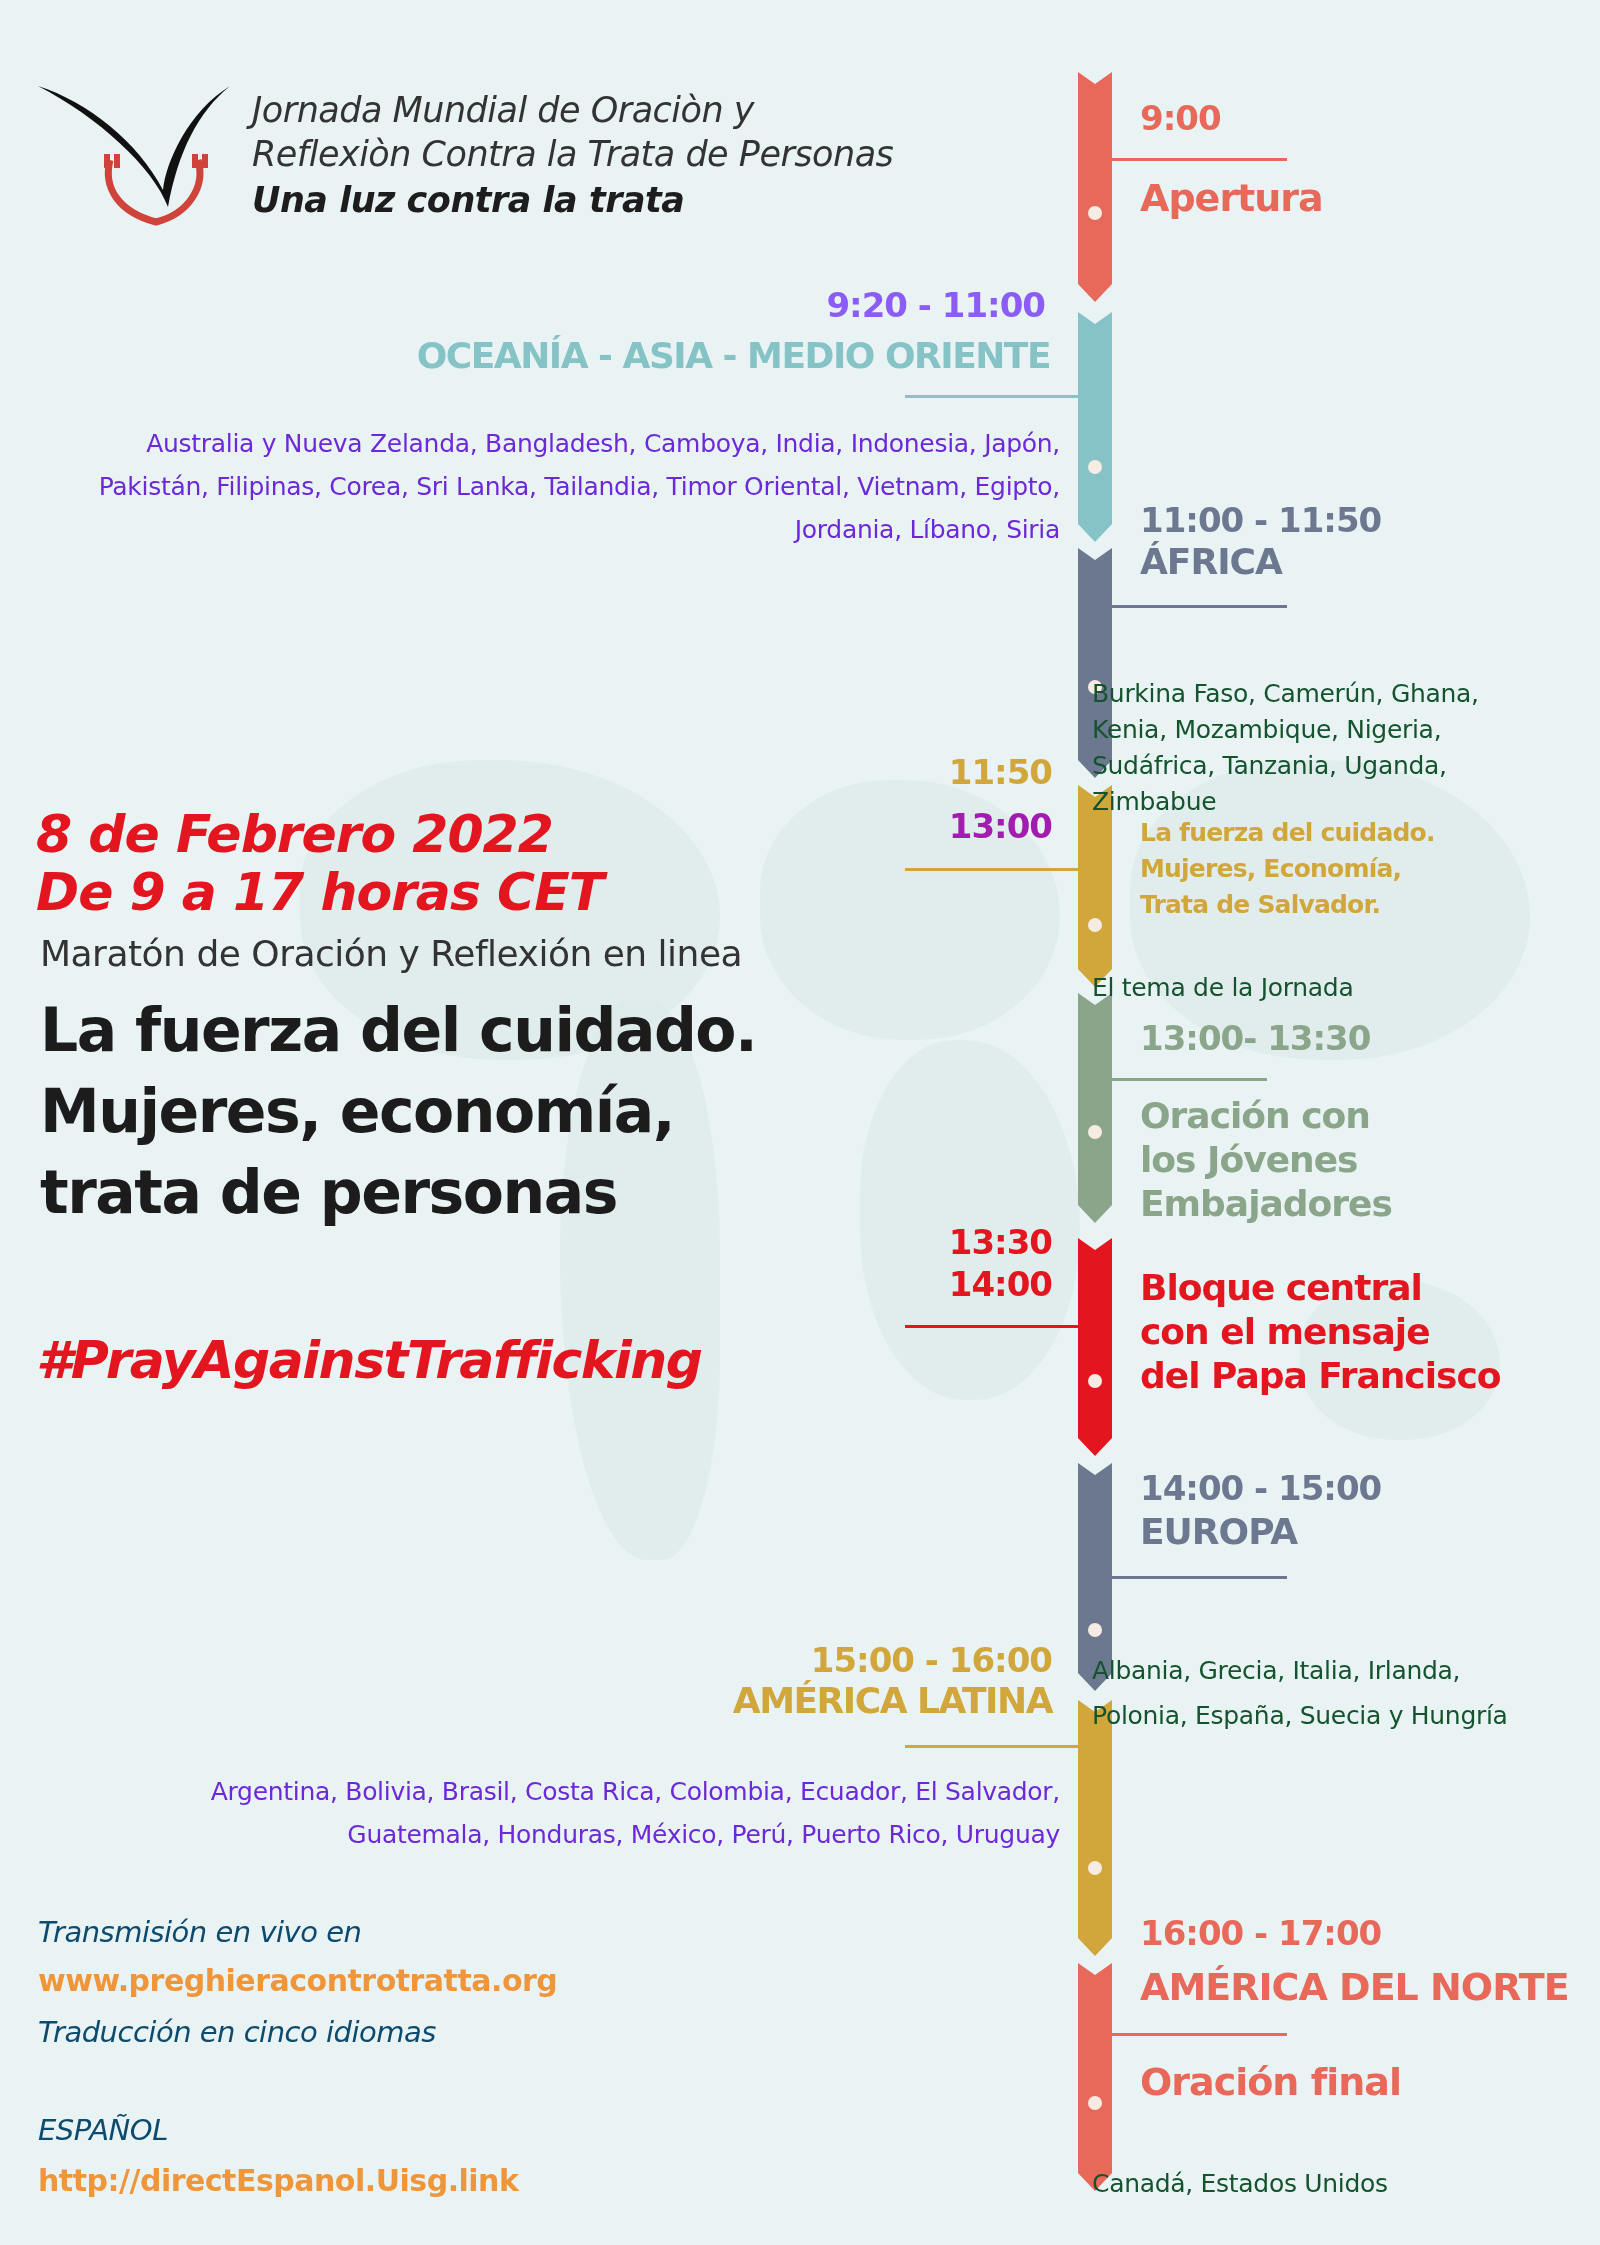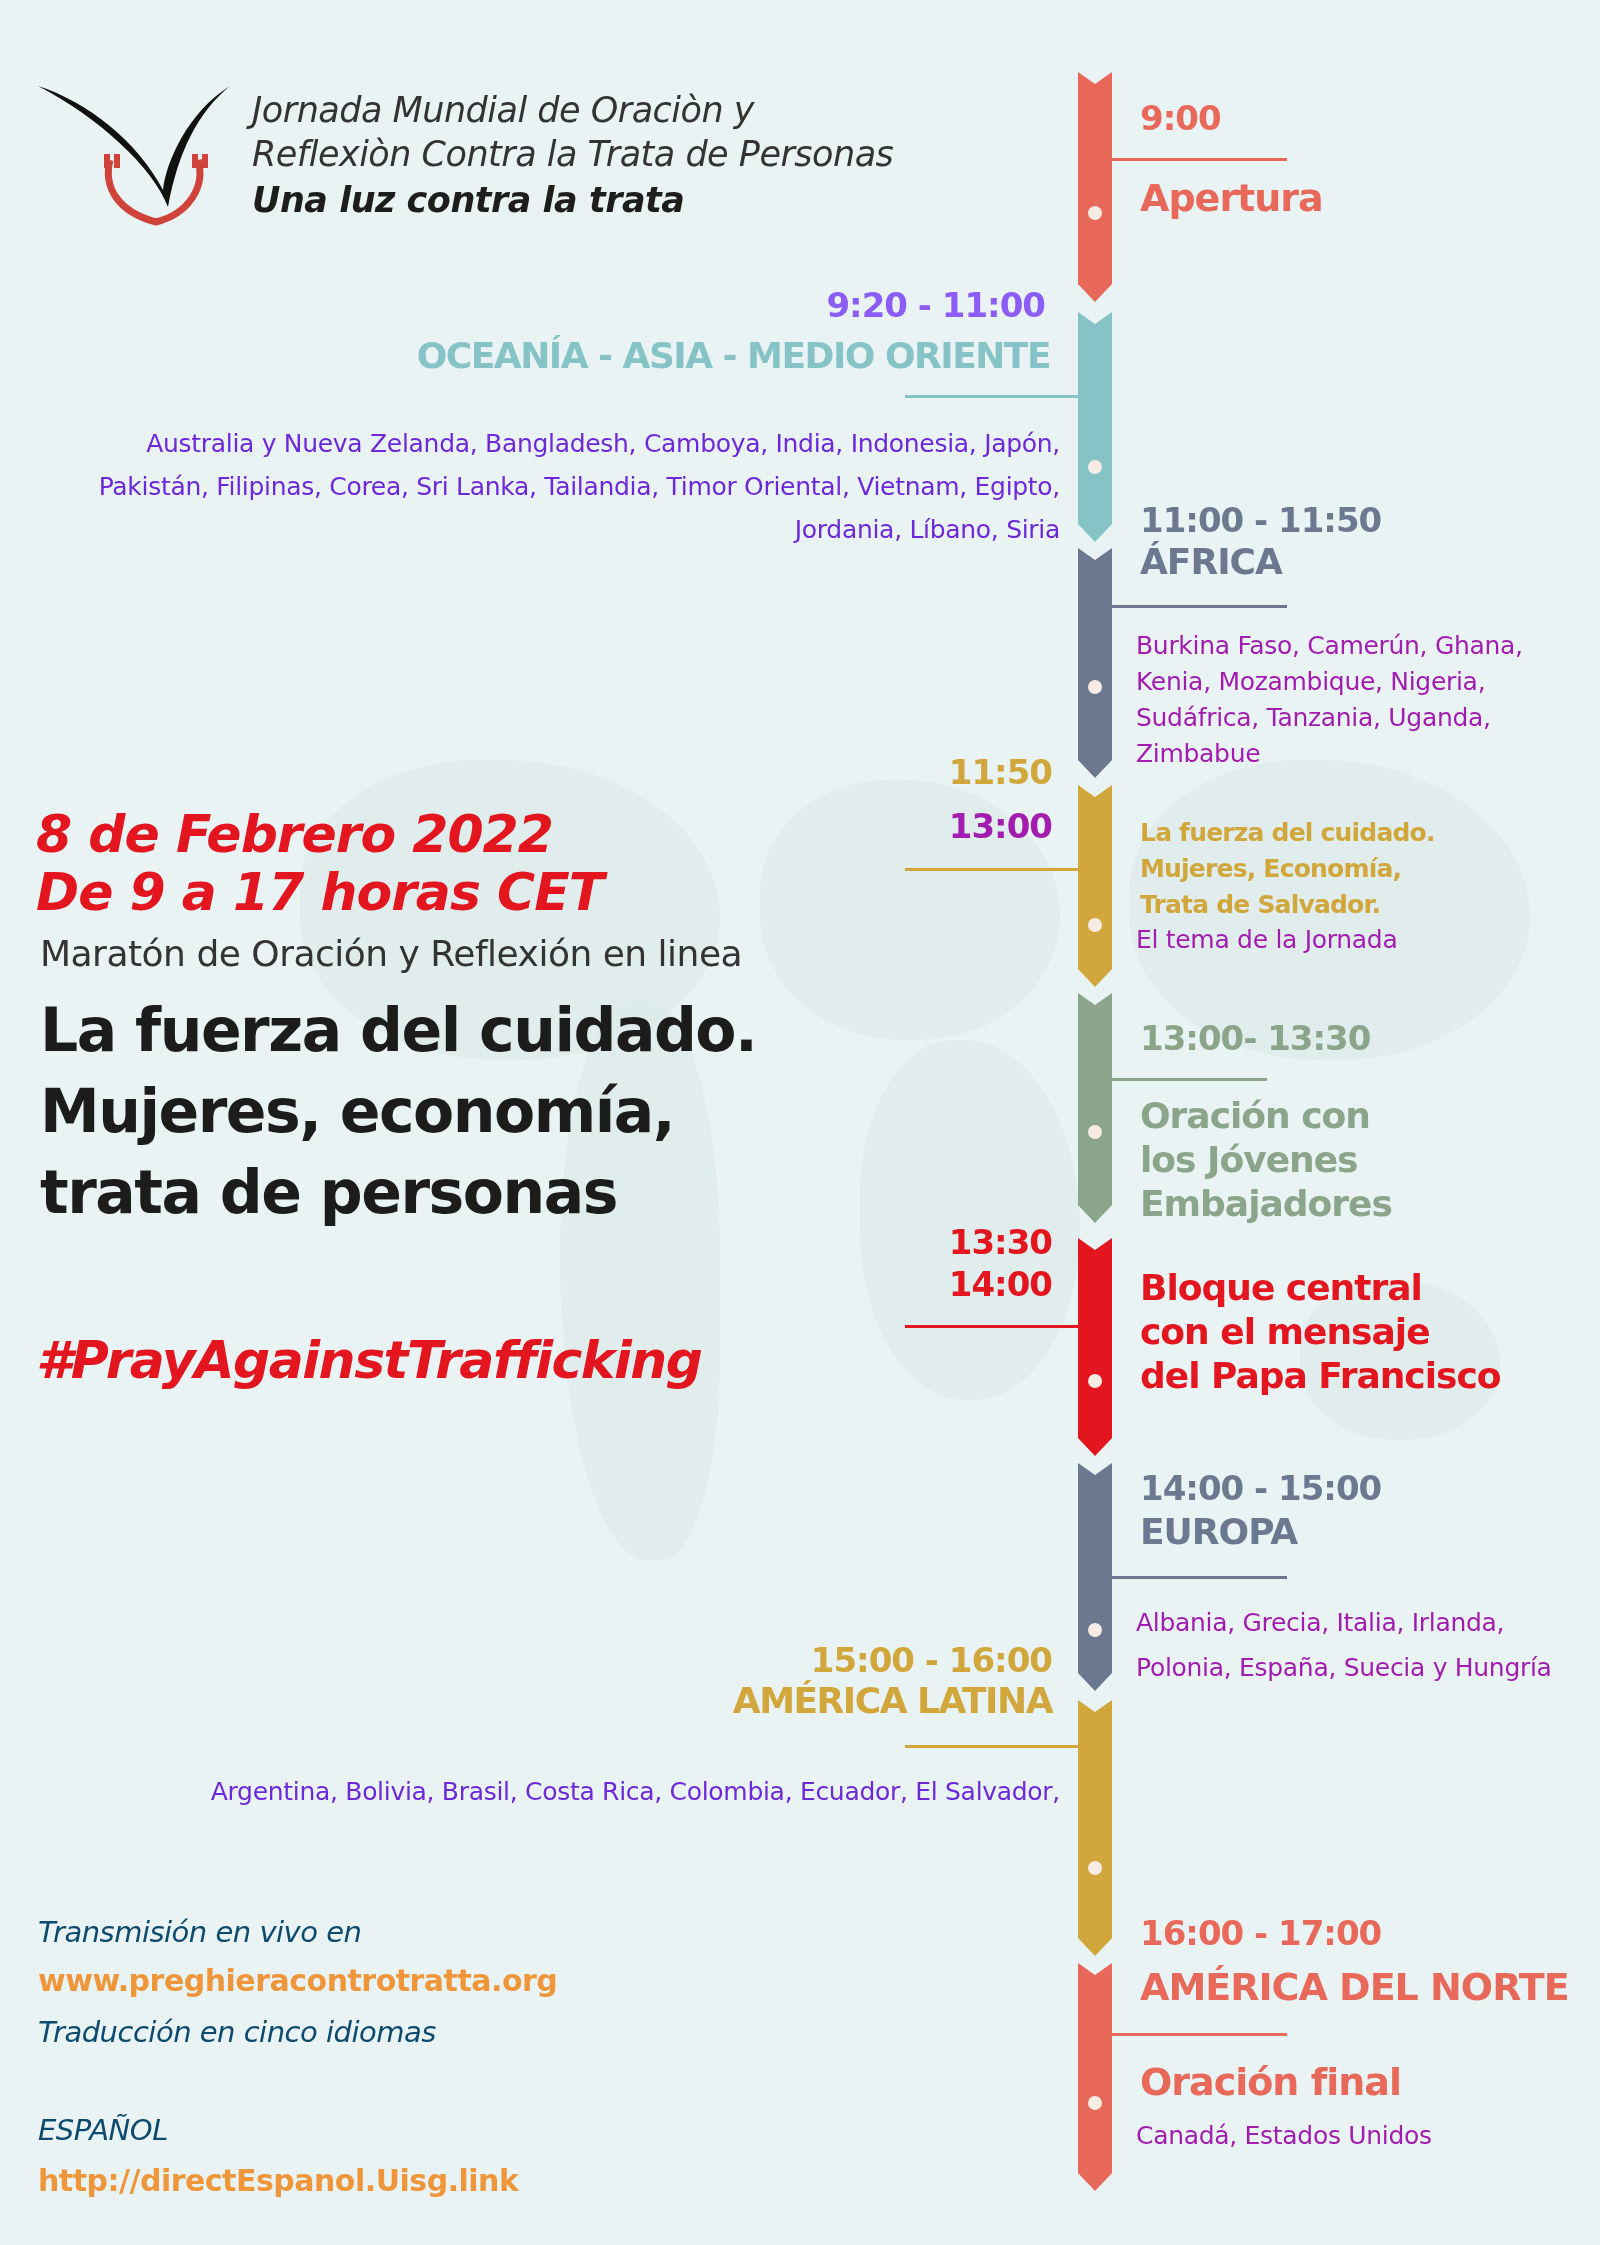--- a/index.html
+++ b/index.html
@@ -15,21 +15,21 @@
   .logo { left: 38px; top: 82px; width: 200px; height: 150px; }
   .hdr-line { font-family: "DejaVu Sans", sans-serif; font-style: italic; font-size: 35px; color: #333; letter-spacing: -0.5px; line-height: 44px; white-space: nowrap; }
   .hdr-bold { font-weight: bold; color: #1d1d1d; }
   
   .seg { position: absolute; left: 1078px; width: 34px; }
   .dot { position: absolute; left: 1088px; width: 14px; height: 14px; border-radius: 50%; background: #f7ece4; }
   .hline { position: absolute; height: 3px; }
   
   .r-time { position: absolute; left: 1140px; font-family: "DejaVu Sans", sans-serif; font-weight: bold; font-size: 34px; letter-spacing: -1px; white-space: nowrap; }
   .r-title { position: absolute; left: 1140px; font-family: "DejaVu Sans", sans-serif; font-weight: bold; font-size: 36px; letter-spacing: -1px; line-height: 44px; white-space: nowrap; }
-  .r-body { position: absolute; left: 1136px; font-size: 25px; line-height: 36px; color: #a21caf; letter-spacing: -0.3px; }
+  .r-body { position: absolute; left: 1092px; font-size: 25px; line-height: 36px; color: #14532d; letter-spacing: -0.3px; margin-top: 48px; }
   .l-time { position: absolute; right: 550px; text-align: right; font-family: "DejaVu Sans", sans-serif; font-weight: bold; font-size: 34px; letter-spacing: -1px; white-space: nowrap; }
   .l-title { position: absolute; right: 550px; text-align: right; font-weight: bold; font-size: 36px; letter-spacing: -1.5px; white-space: nowrap; }
   .l-body { position: absolute; right: 540px; text-align: right; font-size: 25px; line-height: 43px; color: #6d28d9; letter-spacing: -0.3px; }
   
   .date { position: absolute; left: 36px; font-style: italic; font-weight: bold; font-size: 52px; color: #e3151f; letter-spacing: -1px; line-height: 58px; white-space: nowrap; }
   .subtitle { position: absolute; left: 40px; top: 933px; font-size: 36px; color: #333; letter-spacing: -0.5px; white-space: nowrap; }
   .theme { position: absolute; left: 40px; top: 990px; font-weight: bold; font-size: 60px; line-height: 81px; color: #1c1c1c; letter-spacing: -1.5px; white-space: nowrap; }
   .hashtag { position: absolute; left: 36px; top: 1330px; font-style: italic; font-weight: bold; font-size: 52px; color: #e3151f; letter-spacing: -1.5px; white-space: nowrap; }
   .foot-it { position: absolute; left: 38px; font-style: italic; font-size: 29px; color: #0c4a6e; letter-spacing: -0.5px; white-space: nowrap; }
   .foot-link { position: absolute; left: 38px; font-weight: bold; font-size: 30px; color: #f0963a; letter-spacing: -0.5px; white-space: nowrap; text-decoration: none; }
@@ -178,20 +178,21 @@
     <div>Albania, Grecia, Italia, Irlanda,</div>
     <div>Polonia, España, Suecia y Hungría</div>
   </div>
 </div>
 
 <div>
   <div class="l-time" style="top:1640px;color:#d1a63a;right:548px">15:00 - 16:00</div>
   <div class="l-title" style="top:1680px;color:#d1a63a;right:548px">AMÉRICA LATINA</div>
   <div class="l-body" style="top:1770px;right:540px">
     <div>Argentina, Bolivia, Brasil, Costa Rica, Colombia, Ecuador, El Salvador,</div>
+    <div>Guatemala, Honduras, México, Perú, Puerto Rico, Uruguay</div>
   </div>
 </div>
 
 <div>
   <div class="r-time" style="top:1913px;color:#e8685a">16:00 - 17:00</div>
   <div class="r-title" style="top:1965px;color:#e8685a;font-size:38px">AMÉRICA DEL NORTE</div>
   <div class="r-title" style="top:2060px;color:#e8685a;font-size:38px">Oración final</div>
   <div class="r-body" style="top:2118px">Canadá, Estados Unidos</div>
 </div>
 

